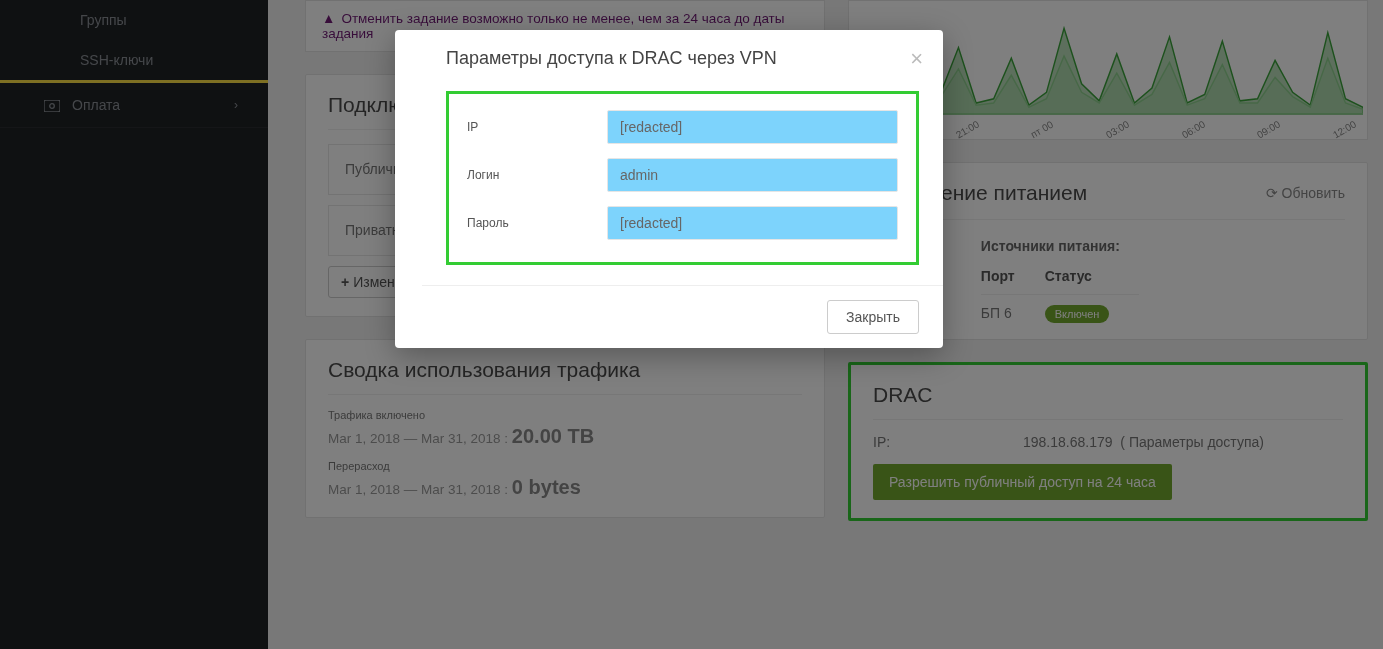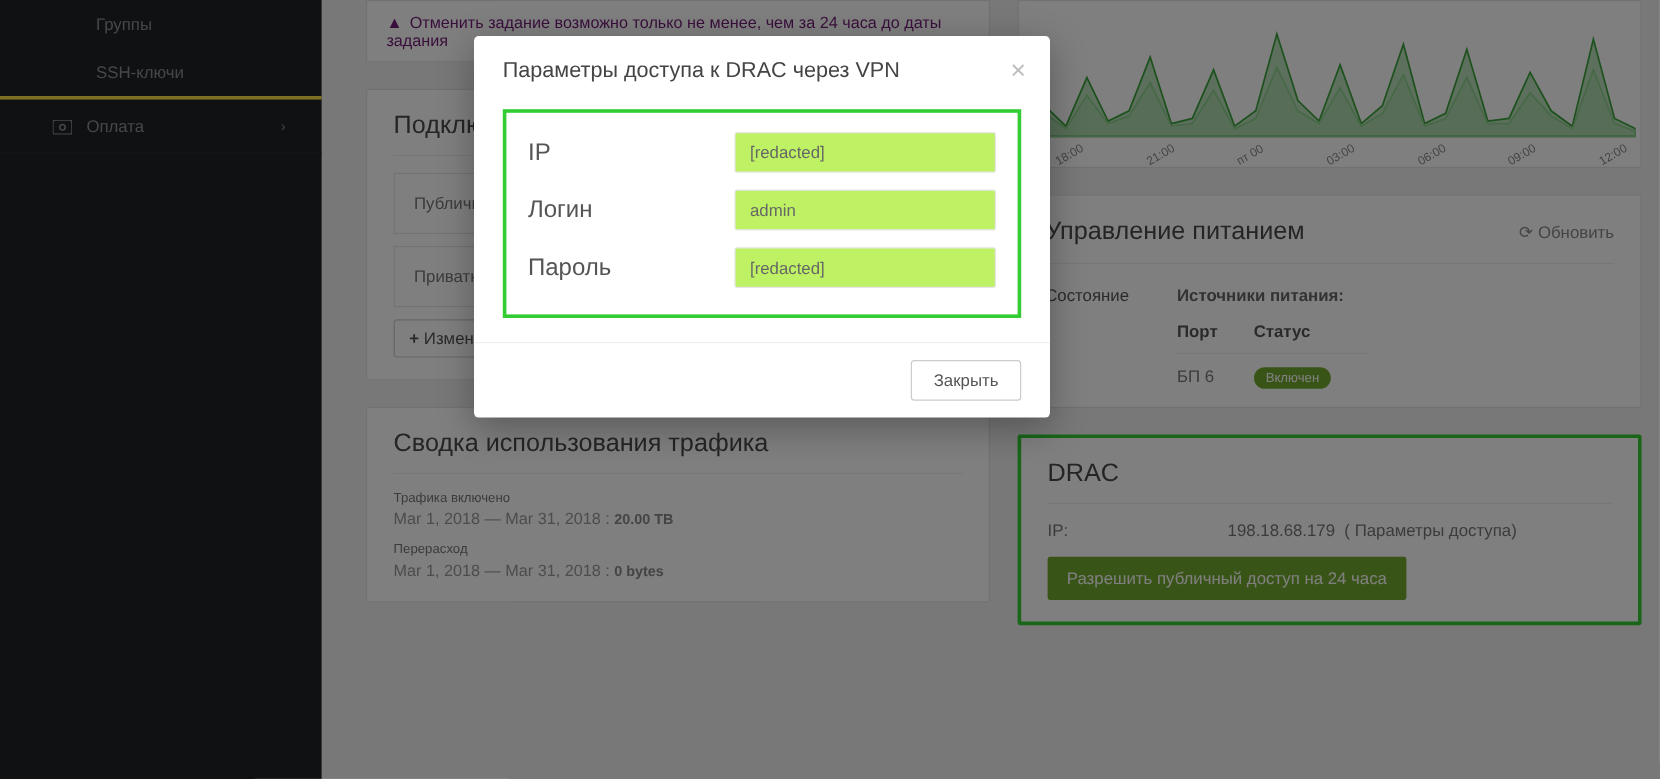--- a/index.html
+++ b/index.html
@@ -114,21 +114,21 @@
     color: #777;
     font-size: 11px;
     margin-top: 12px;
   }
   .traffic-panel .metric-line {
     font-size: 13.5px;
     color: #999;
     margin-top: 4px;
   }
   .traffic-panel .metric-line .val {
-    font-size: 12px;
+    font-size: 20px;
     font-weight: 700;
     color: #888;
   }
 
   
   .chart-box {
     background: #fff;
     border: 1px solid #e3e3e3;
     padding: 6px 4px 4px 4px;
     margin-bottom: 22px;
@@ -217,24 +217,25 @@
   .backdrop {
     position: absolute;
     left: 0; top: 0;
     width: 100%; height: 100%;
     background: rgba(0,0,0,0.5);
   }
   .modal {
     position: absolute;
     left: 395px;
     top: 30px;
-    width: 480px;
+    width: 548px;
     background: #fff;
     border-radius: 4px;
     box-shadow: 0 8px 30px rgba(0,0,0,0.3);
+    padding-left: 27px;
   }
   .modal .m-head {
     padding: 18px 24px;
     position: relative;
   }
   .modal .m-head h3 {
     font-size: 18px;
     font-weight: 400;
     color: #444;
   }
@@ -253,32 +254,31 @@
     border: 3px solid #33cc33;
     padding: 16px 18px 8px 18px;
   }
   .modal .frow {
     display: flex;
     align-items: center;
     margin-bottom: 14px;
   }
   .modal .frow .flab {
     width: 140px;
-    font-size: 20px;
+    font-size: 12px;
     color: #555;
   }
   .modal .frow .fval {
     flex: 1;
-    background: #bef264;
+    background: #7dd3fc;
     padding: 8px 12px;
     font-size: 14px;
     color: #666;
     border: 1px solid #e5e5e5;
     border-radius: 2px;
-    margin-left: 32px;
   }
   .modal .m-foot {
     padding: 14px 24px;
     text-align: right;
     border-top: 1px solid #eee;
   }
   .modal .m-foot button {
     background: #fff;
     border: 1px solid #ccc;
     padding: 8px 18px;

